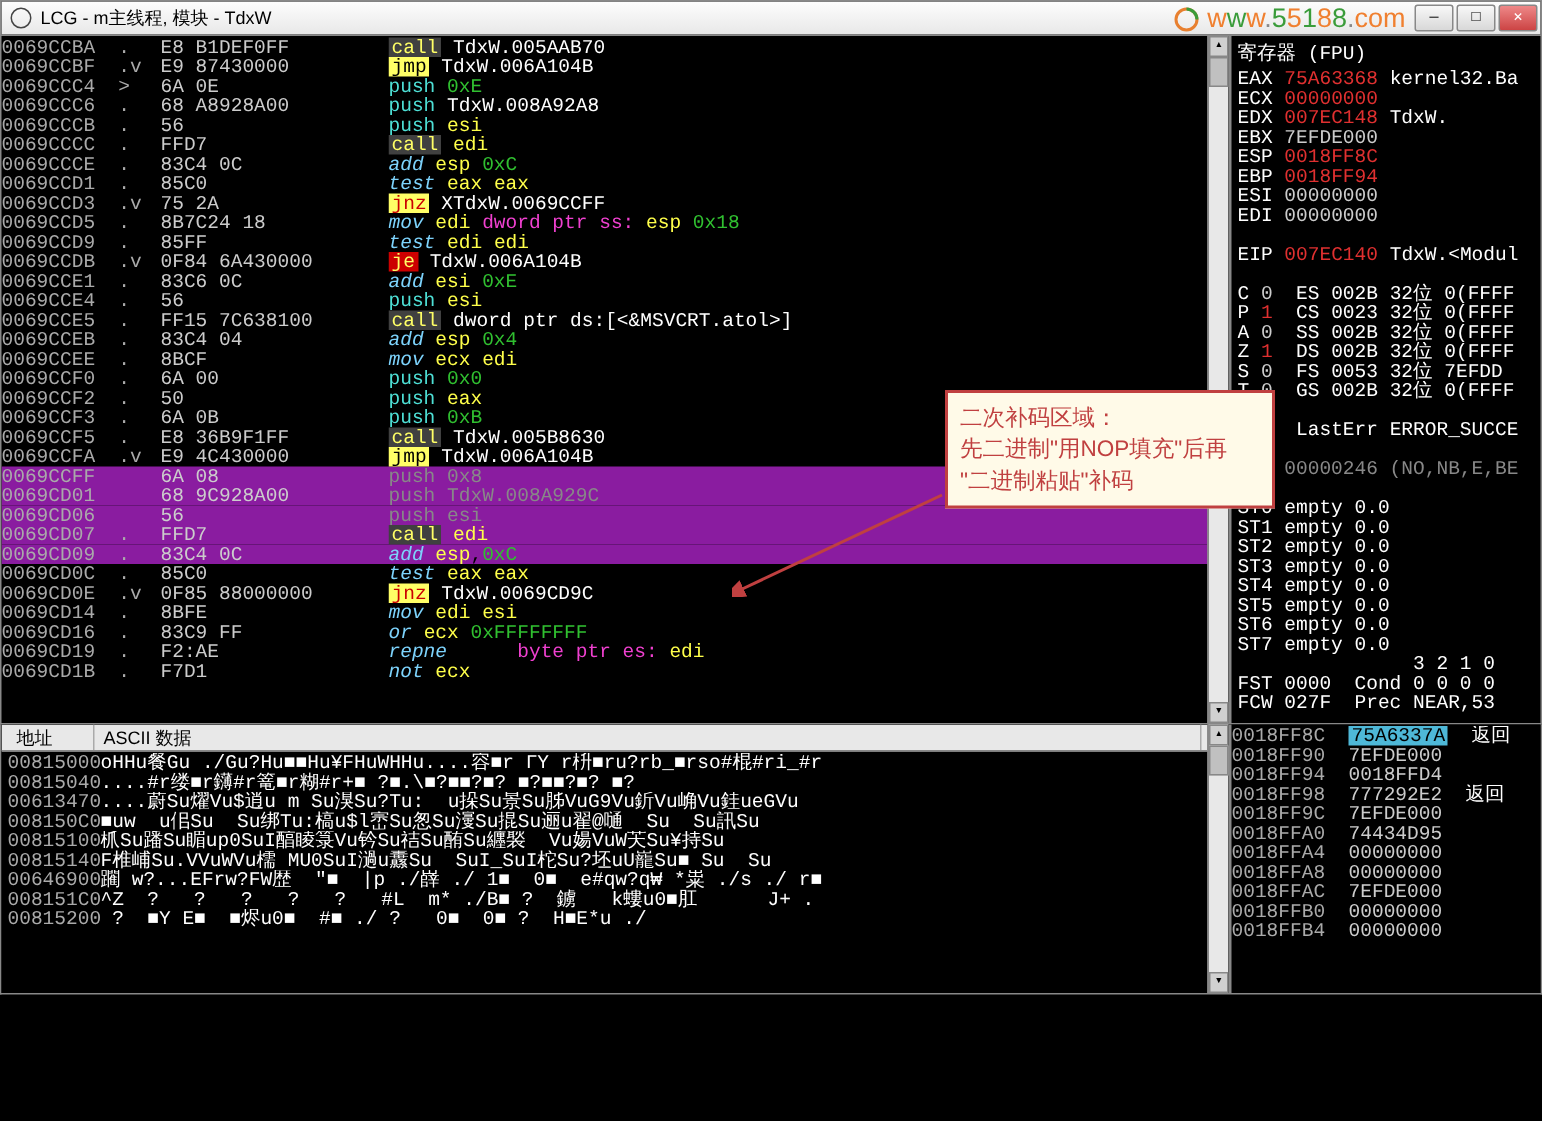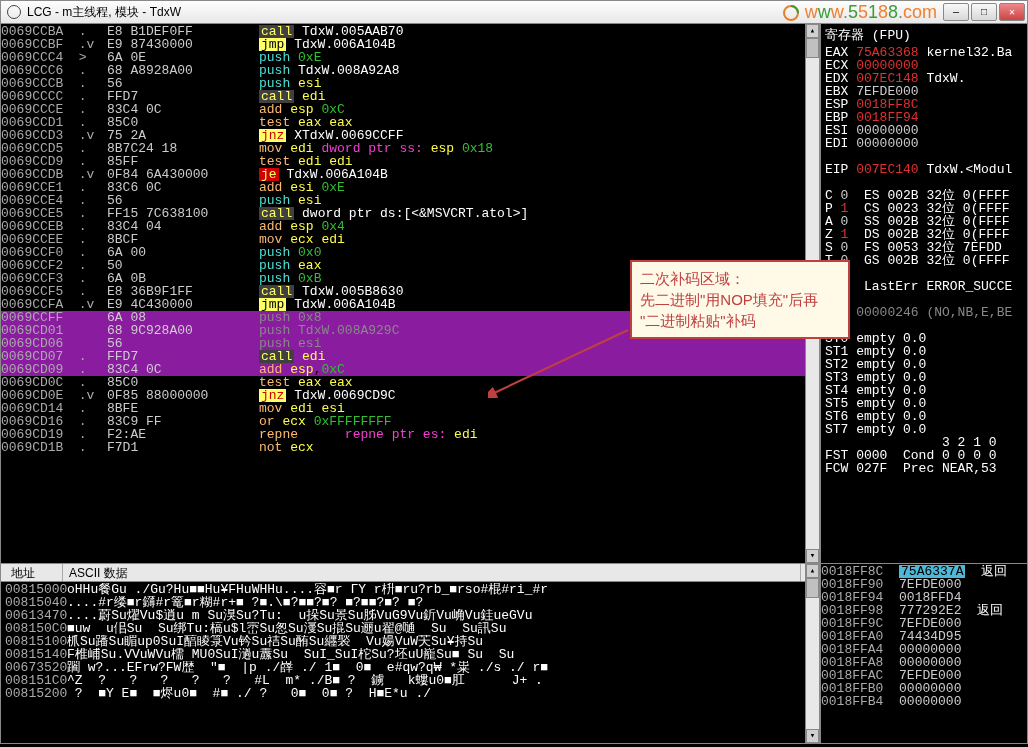--- a/index.html
+++ b/index.html
@@ -49,21 +49,21 @@
   border: 1px solid #888;
   border-radius: 2px;
   font-size: 10px;
   display: flex; align-items: center; justify-content: center;
   cursor: pointer;
 }
 .win-btn.close { background: linear-gradient(#e88,#c44); color: #fff; }
 
 .main-area {
   display: flex;
-  height: 540px;
+  height: 459px;
   background: #000;
   border: 1px solid #888;
   border-top: none;
   justify-content: center;
 }
 .disasm-pane {
   flex: 1;
   display: flex;
   overflow: hidden;
   position: relative;
@@ -80,21 +80,21 @@
   line-height: 13px;
   white-space: pre;
 }
 .row > div { overflow: hidden; }
 .hl-purple { background: #8a1ca0; }
 .op-call { background: #404040; color: #ffff66; padding: 0 2px; }
 .op-jmp { background: #ffff66; color: #000; padding: 0 2px; }
 .op-jnz { background: #ffff66; color: #c00; padding: 0 2px; }
 .op-je { background: #c00; color: #ffff66; padding: 0 2px; }
 .c-teal { color: #4ee0d6; }
-.c-cyan { color: #fdba74; }
+.c-cyan { color: #7dd3fc; font-style: italic; }
 .c-yellow { color: #ffff4a; }
 .c-white { color: #fff; }
 .c-magenta { color: #f040d0; }
 .c-green { color: #30c030; }
 .c-gray { color: #888; }
 .c-red { color: #e03030; }
 
 .registers-pane {
   width: 208px;
   border-left: 2px solid #888;
@@ -228,21 +228,21 @@
         <div class="row"><div class="addr-col">0069CCFA</div><div class="marker-col"> .v </div><div class="bytes-col">E9 4C430000</div><div class="instr-col"><span class="op-jmp">jmp</span> <span class="c-white">TdxW.006A104B</span></div><div class="comment-col"></div></div>
         <div class="row hl-purple"><div class="addr-col">0069CCFF</div><div class="marker-col">    </div><div class="bytes-col">6A 08</div><div class="instr-col"><span class="c-gray">push</span> <span class="c-gray">0x8</span></div><div class="comment-col"></div></div>
         <div class="row hl-purple"><div class="addr-col">0069CD01</div><div class="marker-col">    </div><div class="bytes-col">68 9C928A00</div><div class="instr-col"><span class="c-gray">push</span> <span class="c-gray">TdxW.008A929C</span></div><div class="comment-col"><span class="c-red">addtozxg</span></div></div>
         <div class="row hl-purple"><div class="addr-col">0069CD06</div><div class="marker-col">    </div><div class="bytes-col">56</div><div class="instr-col"><span class="c-gray">push</span> <span class="c-gray">esi</span></div><div class="comment-col"></div></div>
         <div class="row hl-purple"><div class="addr-col">0069CD07</div><div class="marker-col"> .  </div><div class="bytes-col">FFD7</div><div class="instr-col"><span class="op-call">call</span> <span class="c-yellow">edi</span></div><div class="comment-col"></div></div>
         <div class="row hl-purple"><div class="addr-col">0069CD09</div><div class="marker-col"> .  </div><div class="bytes-col">83C4 0C</div><div class="instr-col"><span class="c-cyan">add</span> <span class="c-yellow">esp</span>,<span class="c-green">0xC</span></div><div class="comment-col"></div></div>
         <div class="row"><div class="addr-col">0069CD0C</div><div class="marker-col"> .  </div><div class="bytes-col">85C0</div><div class="instr-col"><span class="c-cyan">test</span> <span class="c-yellow">eax</span>,<span class="c-yellow">eax</span></div><div class="comment-col"></div></div>
         <div class="row"><div class="addr-col">0069CD0E</div><div class="marker-col"> .v </div><div class="bytes-col">0F85 88000000</div><div class="instr-col"><span class="op-jnz">jnz</span> <span class="c-white">TdxW.0069CD9C</span></div><div class="comment-col"></div></div>
         <div class="row"><div class="addr-col">0069CD14</div><div class="marker-col"> .  </div><div class="bytes-col">8BFE</div><div class="instr-col"><span class="c-cyan">mov</span> <span class="c-yellow">edi</span>,<span class="c-yellow">esi</span></div><div class="comment-col"></div></div>
         <div class="row"><div class="addr-col">0069CD16</div><div class="marker-col"> .  </div><div class="bytes-col">83C9 FF</div><div class="instr-col"><span class="c-cyan">or</span> <span class="c-yellow">ecx</span>,<span class="c-green">0xFFFFFFFF</span></div><div class="comment-col"></div></div>
-        <div class="row"><div class="addr-col">0069CD19</div><div class="marker-col"> .  </div><div class="bytes-col">F2:AE</div><div class="instr-col"><span class="c-cyan">repne</span> scas <span class="c-magenta">repne ptr</span> <span class="c-magenta">es:</span>[<span class="c-yellow">edi</span>]</div><div class="comment-col"></div></div>
+        <div class="row"><div class="addr-col">0069CD19</div><div class="marker-col"> .  </div><div class="bytes-col">F2:AE</div><div class="instr-col"><span class="c-cyan">repne</span> scas <span class="c-magenta">byte ptr</span> <span class="c-magenta">es:</span>[<span class="c-yellow">edi</span>]</div><div class="comment-col"></div></div>
         <div class="row"><div class="addr-col">0069CD1B</div><div class="marker-col"> .  </div><div class="bytes-col">F7D1</div><div class="instr-col"><span class="c-cyan">not</span> <span class="c-yellow">ecx</span></div><div class="comment-col"></div></div>
       </div>
     <div class="scrollbar-v">
       <div class="sb-btn">▴</div>
       <div class="sb-track">
           <div class="sb-thumb"></div>
         </div>
       <div class="sb-btn">▾</div>
     </div>
   </div>
@@ -299,21 +299,21 @@
       <div class="dump-hcell" style="width:58px">地址</div>
       <div class="dump-hcell" style="flex:1">ASCII 数据</div>
     </div>
     <div class="dump-body" id="dump-rows">
         <div class="dump-row"><span class="dump-addr">00815000</span>oHHu餐Gu ./Gu?Hu■■Hu¥FHuWHHu....容■r ΓY r枡■ru?rb_■rso#棍#ri_#r</div>
         <div class="dump-row"><span class="dump-addr">00815040</span>....#r缕■r鑮#r篭■r糊#r+■ ?■.\■?■■?■? ■?■■?■? ■?</div>
         <div class="dump-row"><span class="dump-addr">00613470</span>....蔚Su燿Vu$逍u m Su湨Su?Tu:  u挆Su景Su胏VuG9Vu釿Vu崅Vu銈ueGVu</div>
         <div class="dump-row"><span class="dump-addr">008150C0</span>■uw  u佀Su  Su绑Tu:槁u$l崈Su怱Su濅Su掍Su逦u翟@嗵  Su  Su訊Su</div>
         <div class="dump-row"><span class="dump-addr">00815100</span>枛Su蹯Su睸up0SuI醕睖箓Vu钤Su祮Su酭Su纒褧  Vu婸VuW芖Su¥持Su</div>
         <div class="dump-row"><span class="dump-addr">00815140</span>F椎峬Su.VVuWVu檽 MU0SuI濄u纛Su  SuI_SuI柁Su?坯uU巃Su■ Su  Su</div>
-        <div class="dump-row"><span class="dump-addr">00673520</span>躙 w?...EFrw?FW歴  "■  |p ./嶭 ./ 1■  0■  e#qw?q₩ *粜 ./s ./ r■</div>
+        <div class="dump-row"><span class="dump-addr">00646900</span>躙 w?...EFrw?FW歴  "■  |p ./嶭 ./ 1■  0■  e#qw?q₩ *粜 ./s ./ r■</div>
         <div class="dump-row"><span class="dump-addr">008151C0</span>^Z  ?   ?   ?   ?   ?   #L  m* ./B■ ?  鐪   k螻u0■肛      J+ .</div>
         <div class="dump-row"><span class="dump-addr">00815200</span> ?  ■Y E■  ■烬u0■  #■ ./ ?   0■  0■ ?  H■E*u ./ </div>
       </div>
   </div>
   <div class="scrollbar-v">
     <div class="sb-btn">▴</div>
     <div class="sb-track">
         <div class="sb-thumb"></div>
       </div>
     <div class="sb-btn">▾</div>

